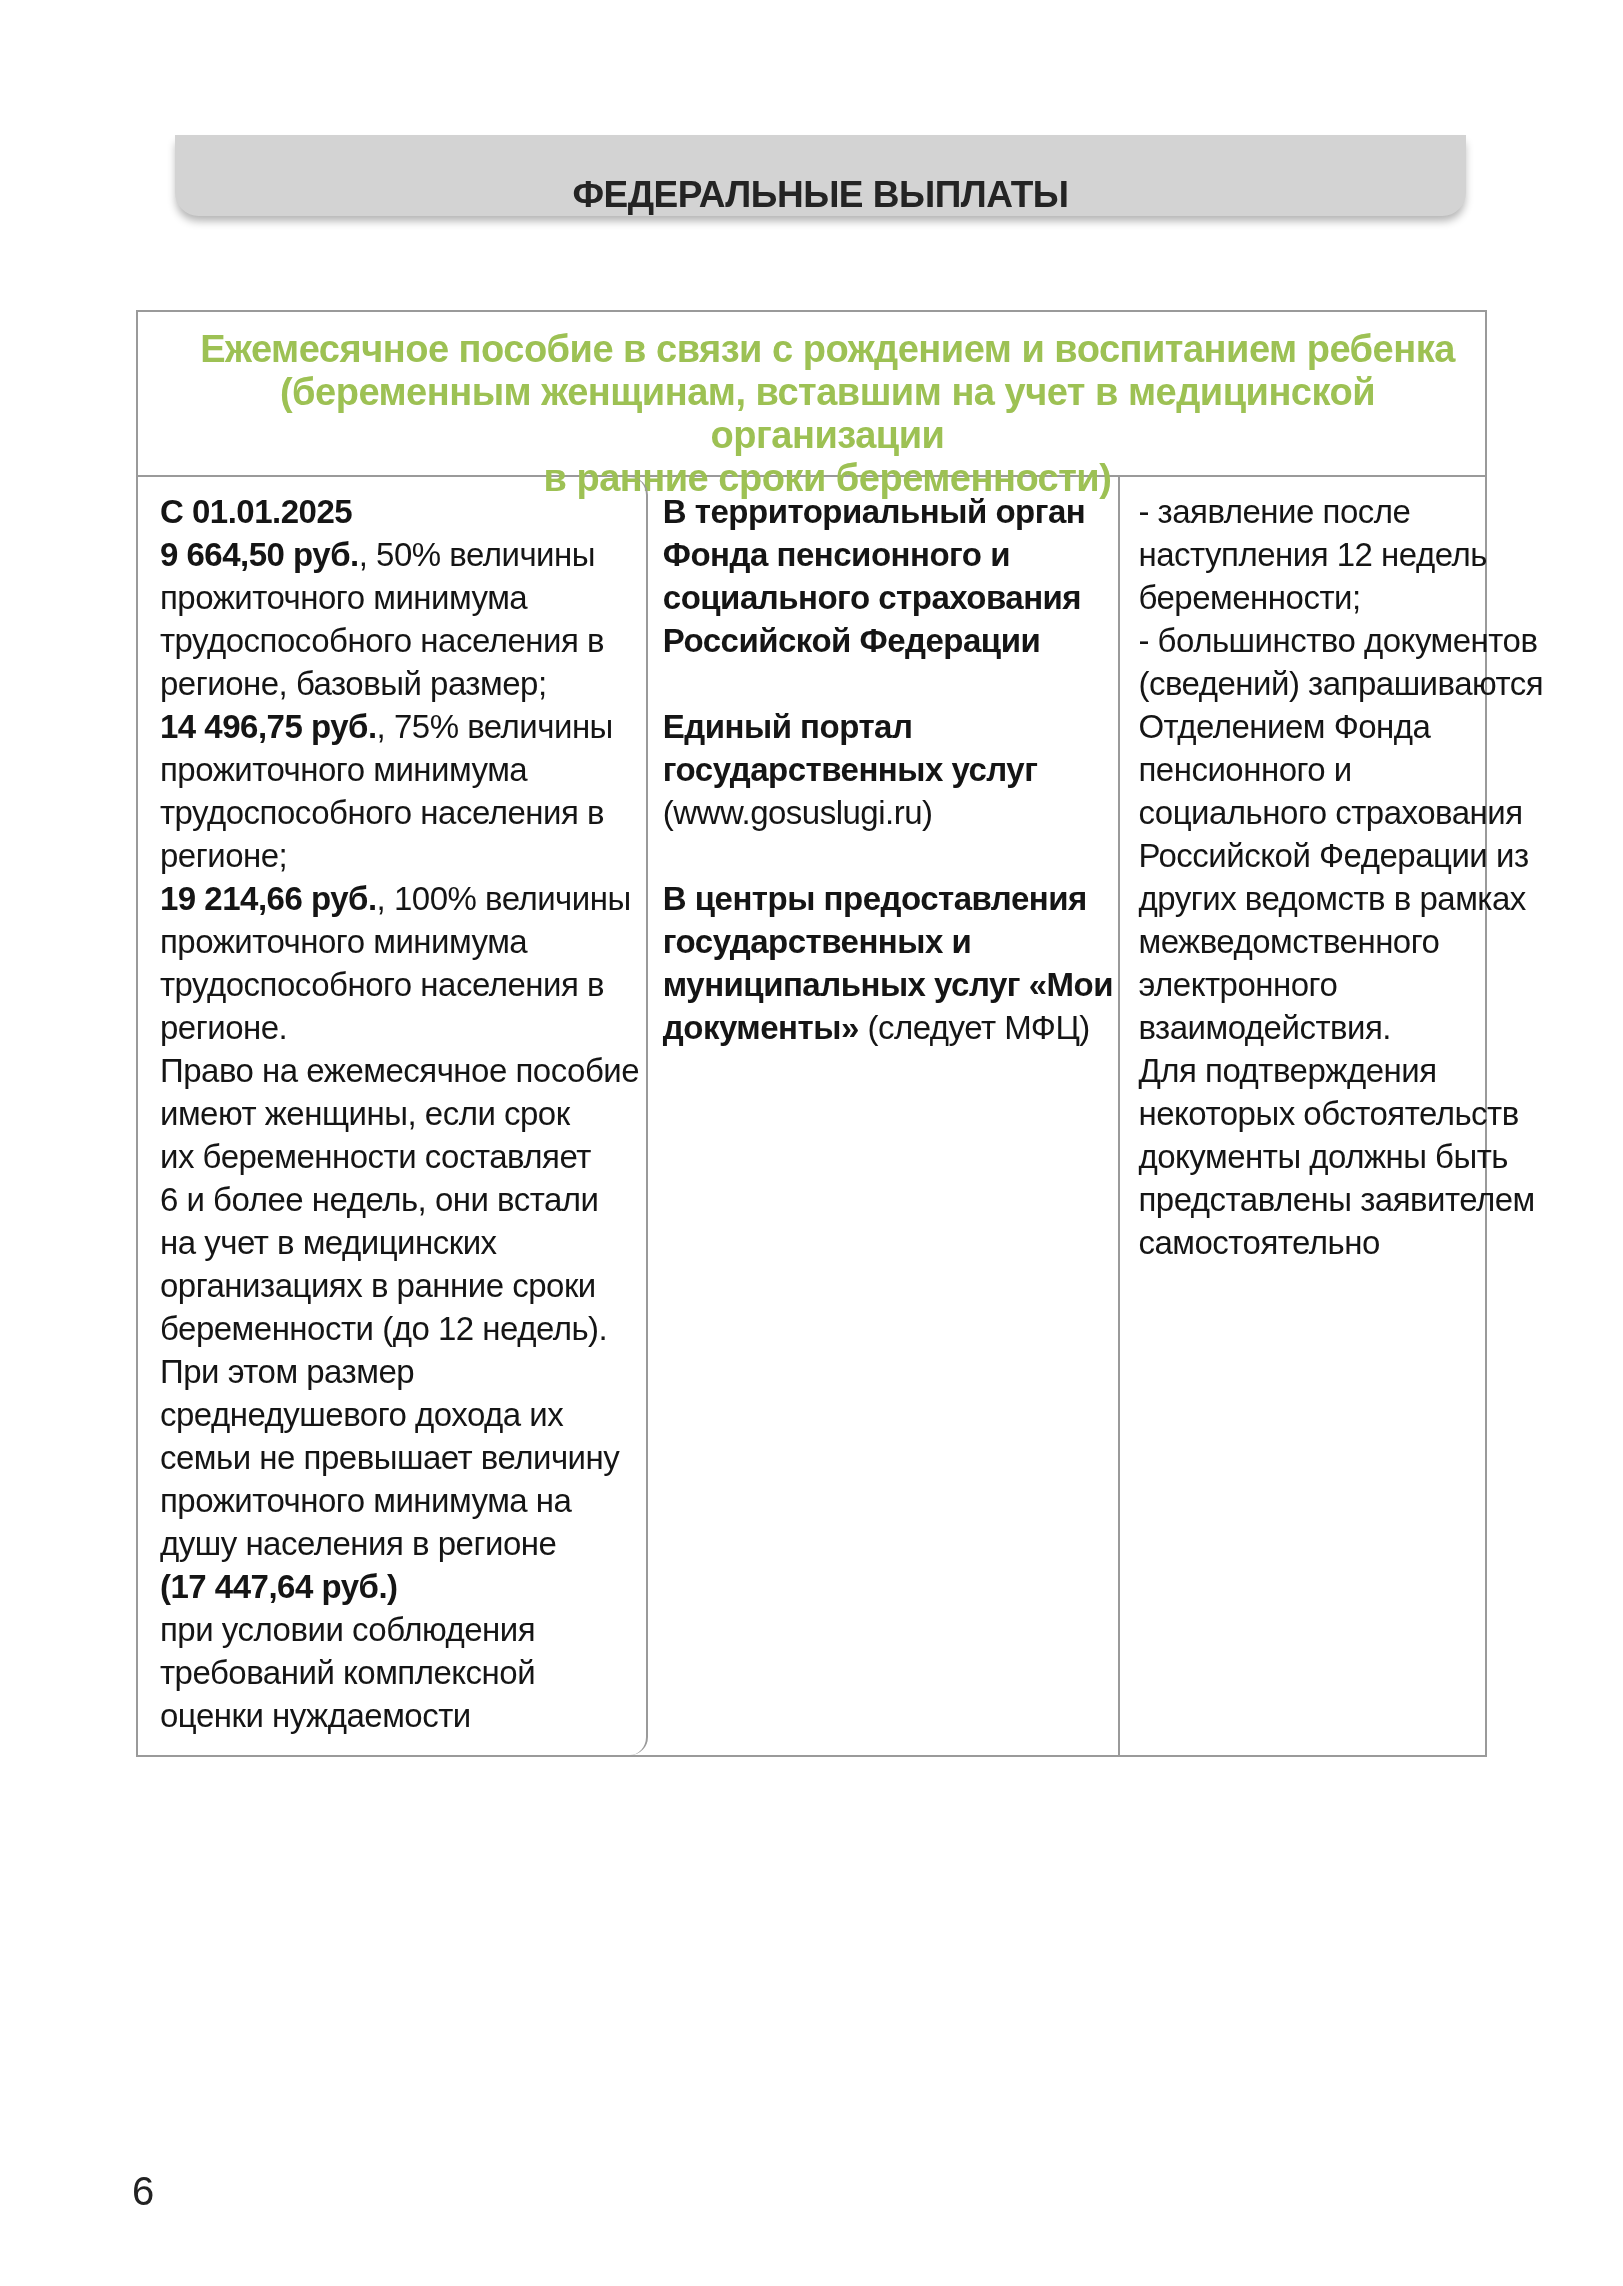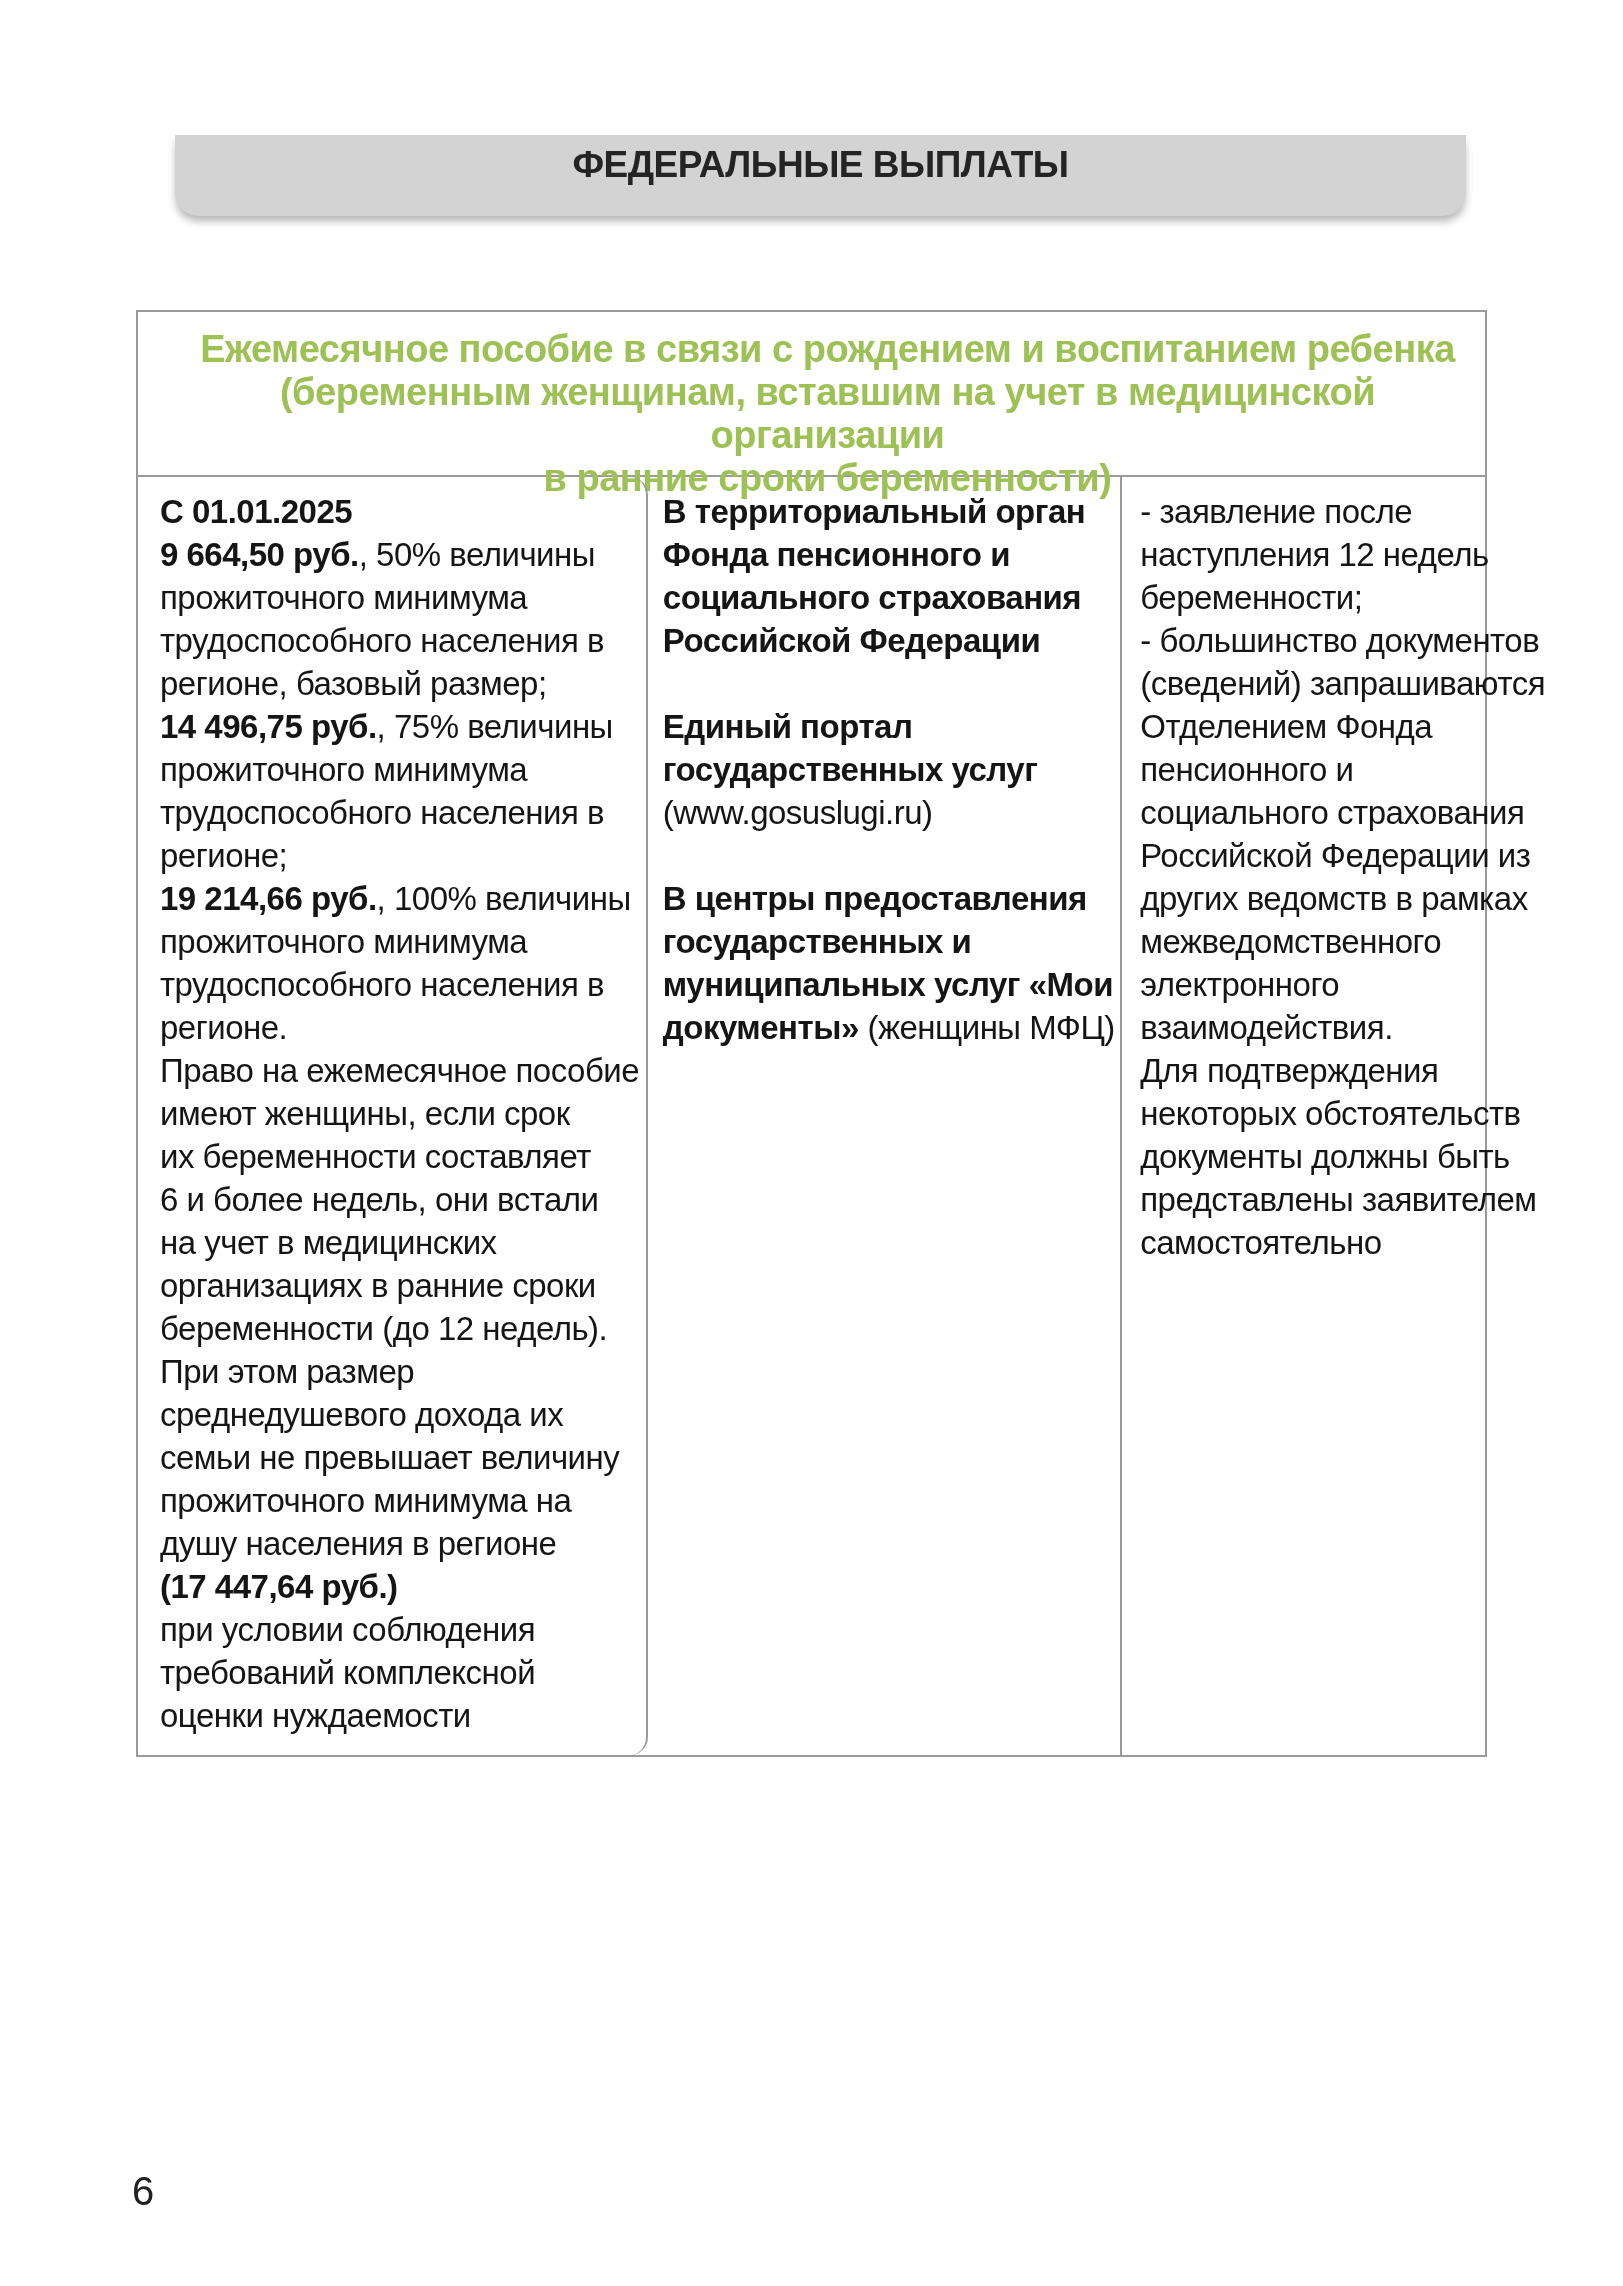--- a/index.html
+++ b/index.html
@@ -38,21 +38,21 @@
     z-index:2;
   }
   .fold1{left:-35px;}
   .fold2{left:415px;}
   .fold3{left:862px;}
   .banner{
     position:relative;margin-top:-1.8px;height:81px;width:1291px;
     background:var(--banner-gray);
     border-radius:0 0 23.5px 23.5px;
     box-shadow:0 6.3px 8.1px -1.8px rgba(0,0,0,0.30);
-    display:flex;align-items:flex-start;justify-content:center;
+    display:flex;align-items:flex-end;justify-content:center;
     z-index:1;
   }
   .banner-title{
     font-weight:bold;font-size:37px;letter-spacing:-0.5px;color:#242424;
     padding-top:9px;
   }
   
   .benefit-table{
     position:absolute;left:136px;top:310px;width:1351px;
     border:2.7px solid var(--border-gray);
@@ -131,21 +131,21 @@
 социального страхования
 Российской Федерации
 
 </span><span class="b">Единый портал
 государственных услуг
 </span><span>(www.gosuslugi.ru)
 
 </span><span class="b">В центры предоставления
 государственных и
 муниципальных услуг «Мои
-документы»</span><span> (женщины МФЦ)</span></div>
+документы»</span><span> (следует МФЦ)</span></div>
     <div class="t-col col3"><span>- заявление после
 наступления 12 недель
 беременности;
 - большинство документов
 (сведений) запрашиваются
 Отделением Фонда
 пенсионного и
 социального страхования
 Российской Федерации из
 других ведомств в рамках

